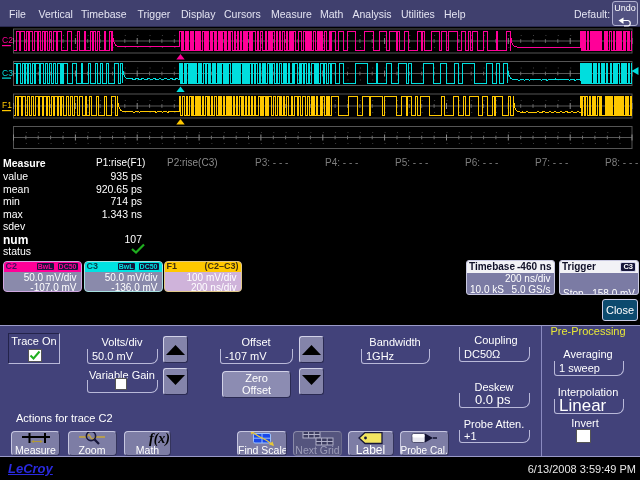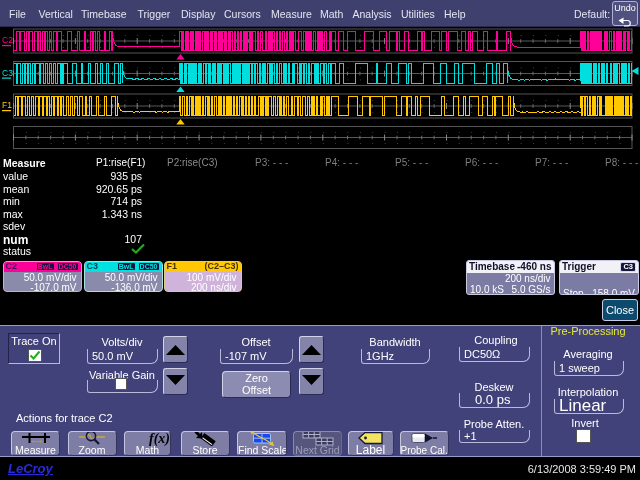--- a/index.html
+++ b/index.html
@@ -805,32 +805,20 @@
         </svg>
       </div>
 <div style="text-align:center;font-size:10.5px;color:#fff;line-height:10px;white-space:nowrap">Zoom</div>
     </div>
 <div style="position:absolute;left:124px;top:430.5px;width:47px;height:25.5px;background:#7d7da5;border:1px solid;border-color:#c6c6e0 #34345c #34345c #c6c6e0;border-radius:4px;overflow:hidden">
 <div style="height:13.5px;display:flex;align-items:center;justify-content:flex-end">
         <span style="font-family:'Liberation Serif',serif;font-weight:bold;font-style:italic;font-size:14px;color:#000;line-height:13px">f(x)</span>
       </div>
 <div style="text-align:center;font-size:10.5px;color:#fff;line-height:10px;white-space:nowrap">Math</div>
     </div>
-<div style="position:absolute;left:180.5px;top:430.5px;width:49px;height:25.5px;background:#7d7da5;border:1px solid;border-color:#c6c6e0 #34345c #34345c #c6c6e0;border-radius:4px;overflow:hidden">
-<div style="height:13.5px;display:flex;align-items:center;justify-content:center">
-        <svg width="24" height="16" viewBox="0 0 24 16">
-<g transform="rotate(36 15 10)">
-            <rect x="8" y="6.5" width="14" height="6.5" fill="#000"></rect>
-<line x1="9" y1="11.4" x2="21" y2="11.4" stroke="#fff" stroke-width="1.1"></line>
-          </g>
-<path d="M3.5 0.5 L7 4 L9 2 L9.5 8.5 L3 8 L5 6 L1.5 2.5 Z" fill="#000"></path>
-        </svg>
-      </div>
-<div style="text-align:center;font-size:10.5px;color:#fff;line-height:10px;white-space:nowrap">Store</div>
-    </div>
 <div style="position:absolute;left:293px;top:430.5px;width:49px;height:25.5px;background:#55557e;border:1px solid;border-color:#8a8aa8 #6a6a8c #6a6a8c #8a8aa8;border-radius:4px;overflow:hidden">
 <div style="height:13.5px;display:flex;align-items:center;justify-content:center">
         <svg width="32" height="16" viewBox="0 0 32 16">
 <rect x="1" y="1" width="17" height="7" fill="#3a3a5e" stroke="#b0b0c8" stroke-width="1"></rect>
 <line x1="1" y1="4.5" x2="18" y2="4.5" stroke="#b0b0c8" stroke-width="1"></line>
 <line x1="6.6" y1="1" x2="6.6" y2="8" stroke="#b0b0c8" stroke-width="1"></line>
           <line x1="12.2" y1="1" x2="12.2" y2="8" stroke="#b0b0c8" stroke-width="1"></line>
 <rect x="14" y="8" width="17" height="7" fill="#3a3a5e" stroke="#b0b0c8" stroke-width="1"></rect>
 <line x1="14" y1="11.5" x2="31" y2="11.5" stroke="#b0b0c8" stroke-width="1"></line>
 <line x1="19.6" y1="8" x2="19.6" y2="15" stroke="#b0b0c8" stroke-width="1"></line>

